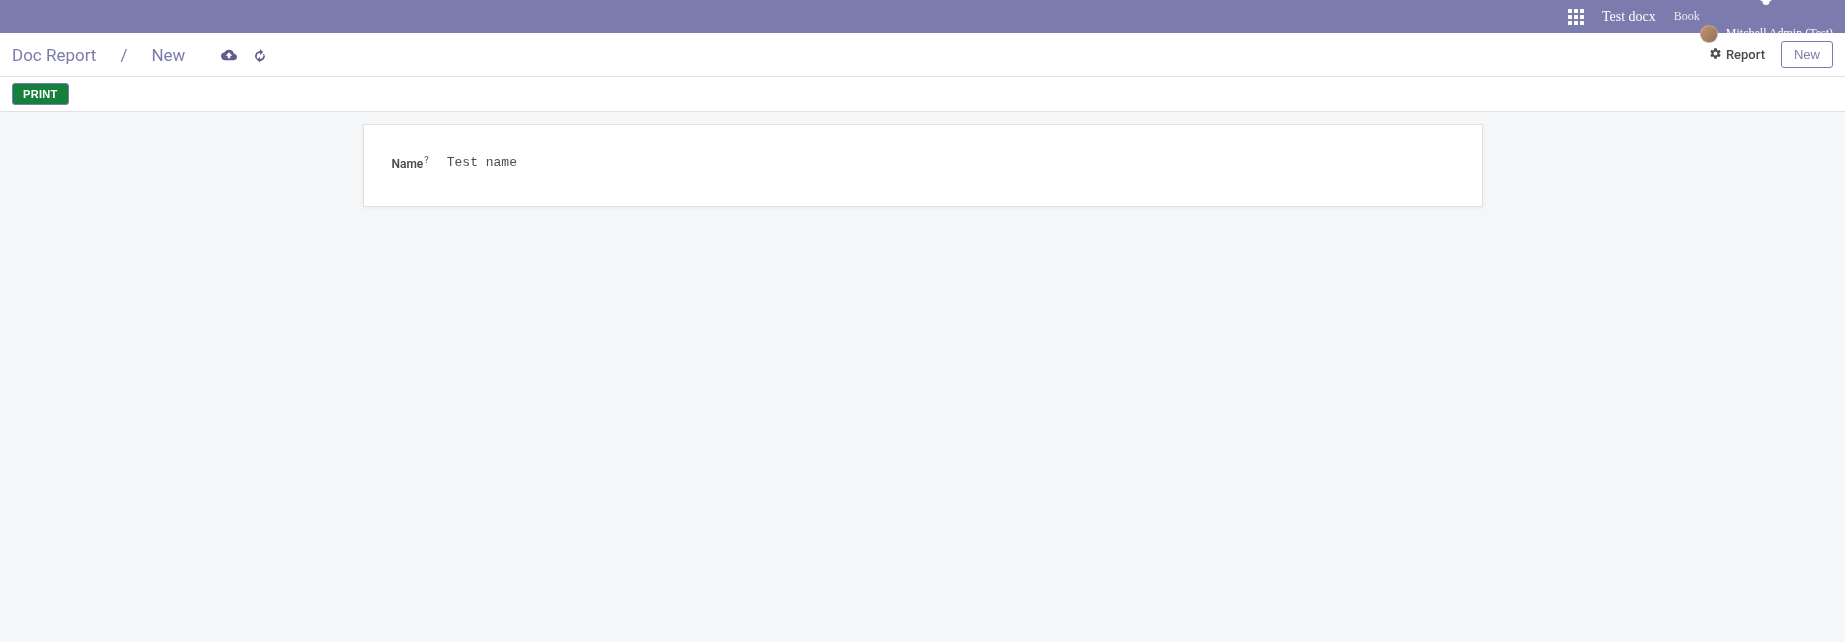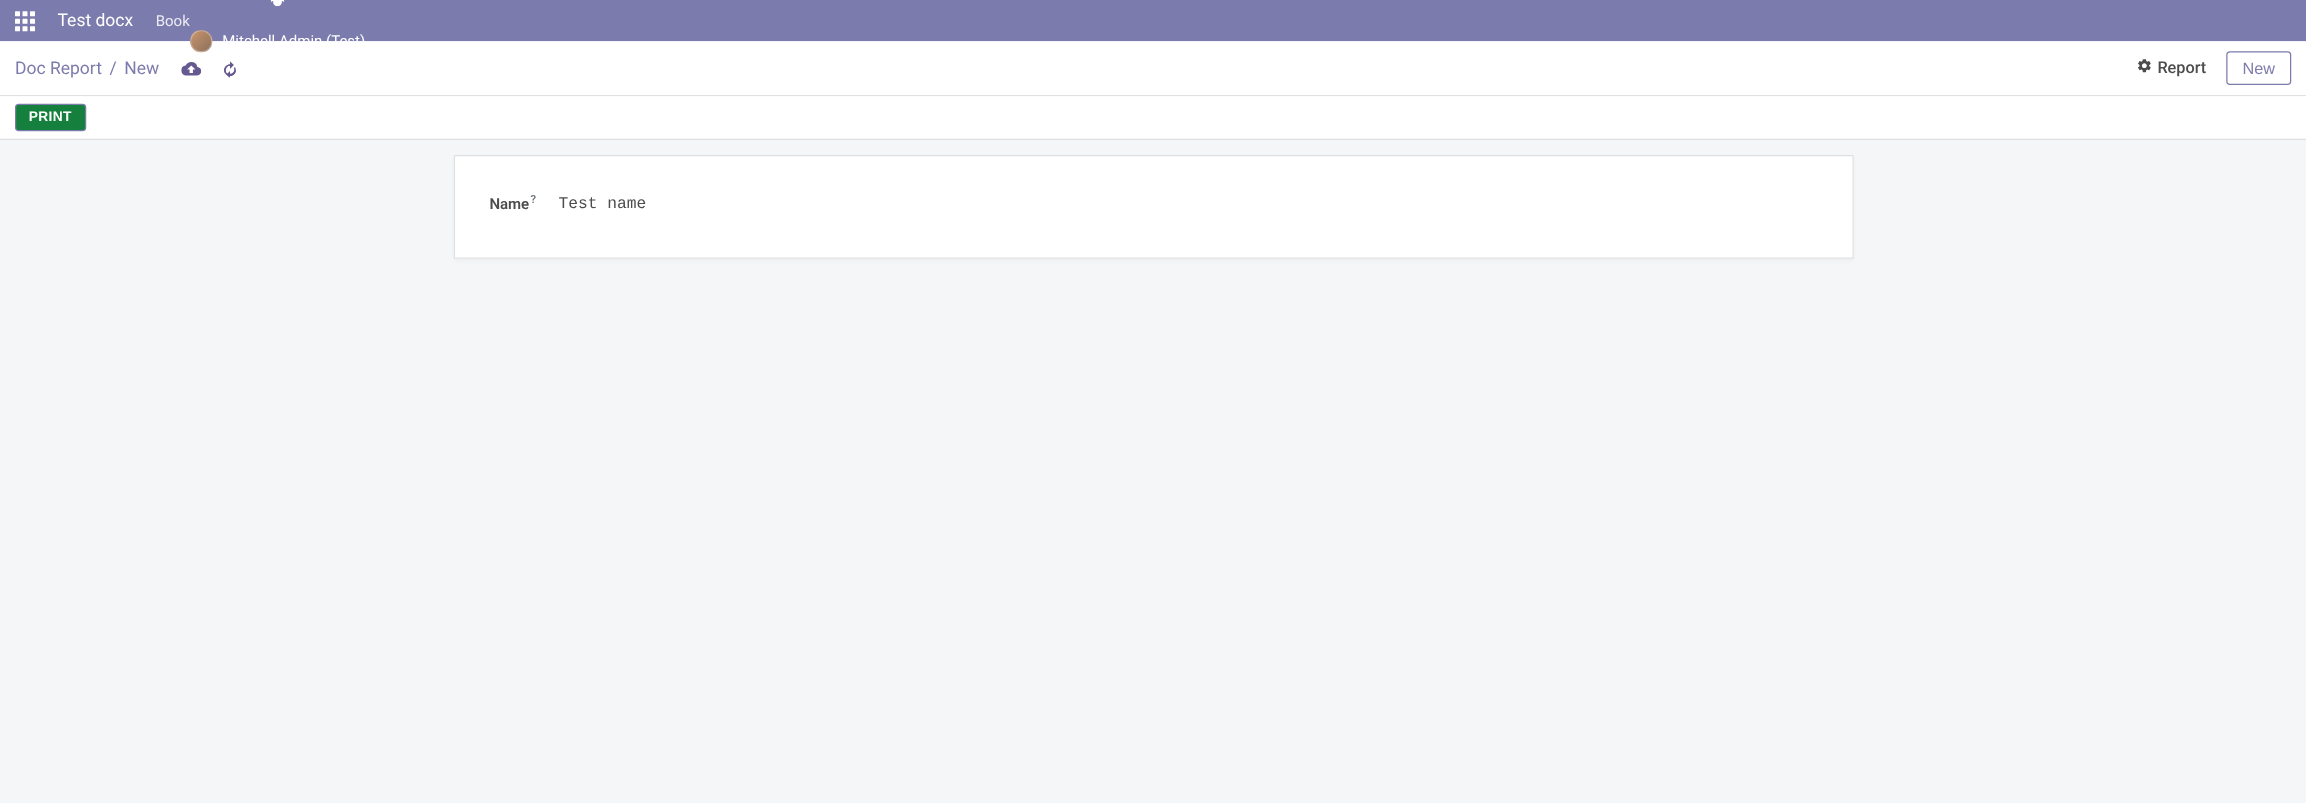--- a/index.html
+++ b/index.html
@@ -14,21 +14,22 @@
       font-size: 13px;
     }
     
     .navbar {
       background-color: #7c7bad;
       color: white;
       display: flex;
       align-items: center;
       height: 33px;
       padding: 0 12px;
-      justify-content: flex-start;
+      justify-content: flex-end;
+      font-family: Liberation Serif, serif;
     }
     
     .navbar-left {
       display: flex;
       align-items: center;
       gap: 18px;
     }
     
     .navbar-right {
       display: flex;
@@ -95,22 +96,22 @@
       border-bottom: 1px solid #e0e0e0;
       padding: 8px 12px;
       display: flex;
       justify-content: space-between;
       align-items: center;
     }
     
     .breadcrumb {
       display: flex;
       align-items: center;
-      gap: 6px;
-      font-size: 14px;
+      gap: 24px;
+      font-size: 17px;
     }
     
     .breadcrumb-link {
       color: #7c7bad;
       cursor: pointer;
     }
     
     .breadcrumb-sep {
       color: #7c7bad;
     }

